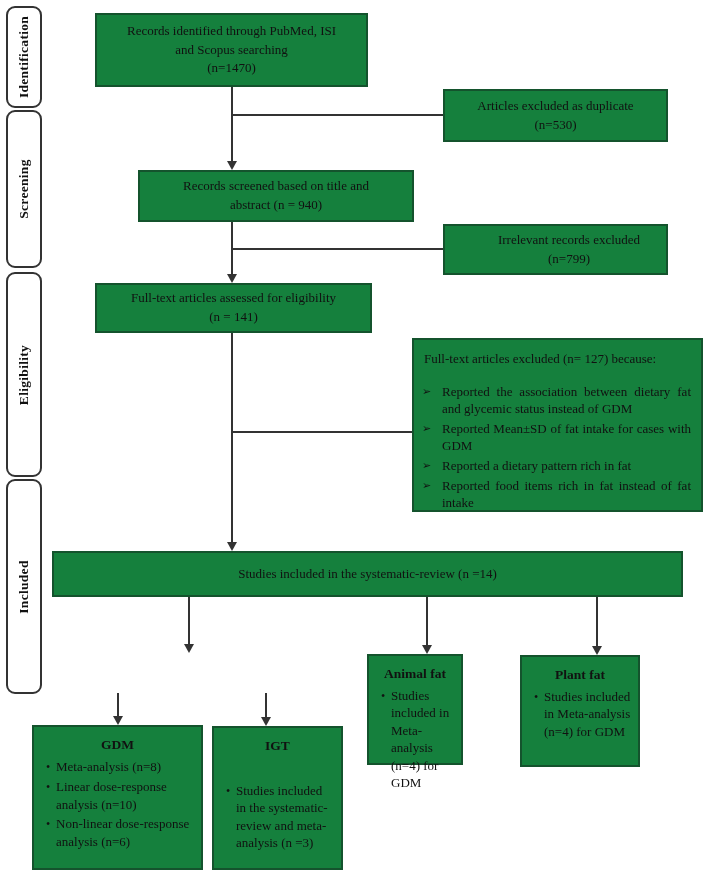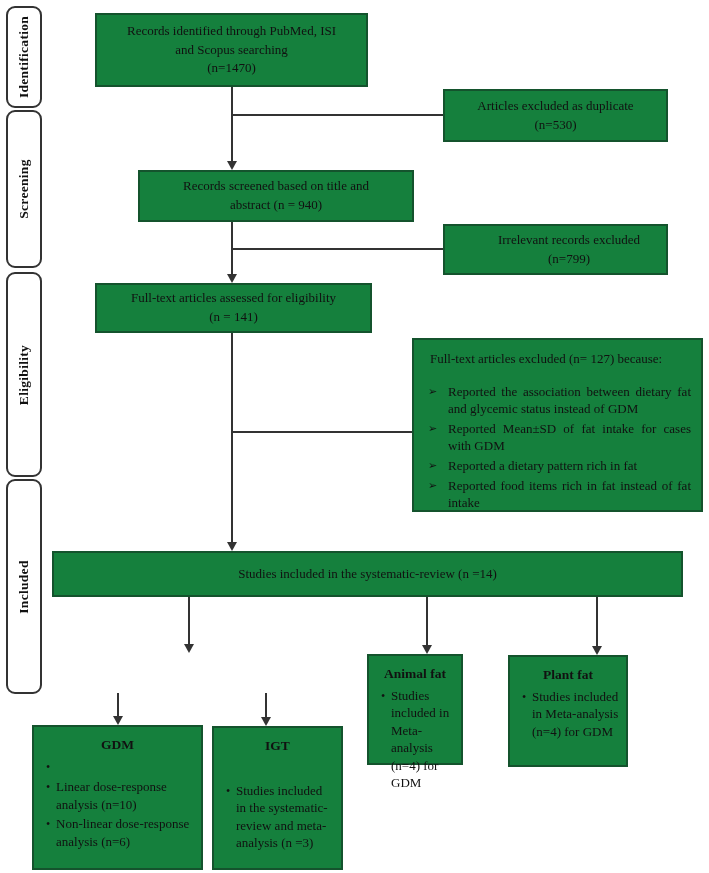--- a/index.html
+++ b/index.html
@@ -41,21 +41,21 @@
     align-items: center;
     justify-content: center;
     text-align: center;
     font-size: 13px;
     line-height: 1.45;
   }
   .prelines { white-space: pre-line; }
   .fbox.leftalign {
     display: block;
     text-align: left;
-    padding: 8px 10px 6px 14px;
+    padding: 8px 10px 6px 8px;
   }
   
   .reason-head { font-size: 13px; margin: 2px 0 14px 2px; }
   .bullet-row { display: flex; margin: 0 0 2px 0; }
   .bullet-row .glyph {
     flex: 0 0 20px;
     font-size: 11px;
     padding-top: 1px;
     text-align: left;
   }
@@ -163,32 +163,33 @@
 
 
   <div class="fbox cat-box" style="left:367px; top:654px; width:96px; height:111px;">
     <div class="cat-title">Animal fat</div>
     <div class="bullet-row">
       <span class="glyph">•</span>
       <span class="btext">Studies included in Meta-analysis (n=4) for GDM</span>
     </div>
   </div>
 
-  <div class="fbox cat-box" style="left:508px; top:655px; width:120px; height:112px;">
+  <div class="fbox cat-box" style="left:520px; top:655px; width:120px; height:112px;">
     <div class="cat-title">Plant fat</div>
     <div class="bullet-row">
       <span class="glyph">•</span>
       <span class="btext">Studies included in Meta-analysis (n=4) for GDM</span>
     </div>
   </div>
 
   <div class="fbox cat-box" style="left:32px; top:725px; width:171px; height:145px;">
     <div class="cat-title">GDM</div>
     <div class="bullet-row">
       <span class="glyph">•</span>
+      <span class="btext">Meta-analysis (n=8)</span>
     </div>
     <div class="bullet-row">
       <span class="glyph">•</span>
       <span class="btext">Linear dose-response analysis (n=10)</span>
     </div>
     <div class="bullet-row">
       <span class="glyph">•</span>
       <span class="btext">Non-linear dose-response analysis (n=6)</span>
     </div>
   </div>

